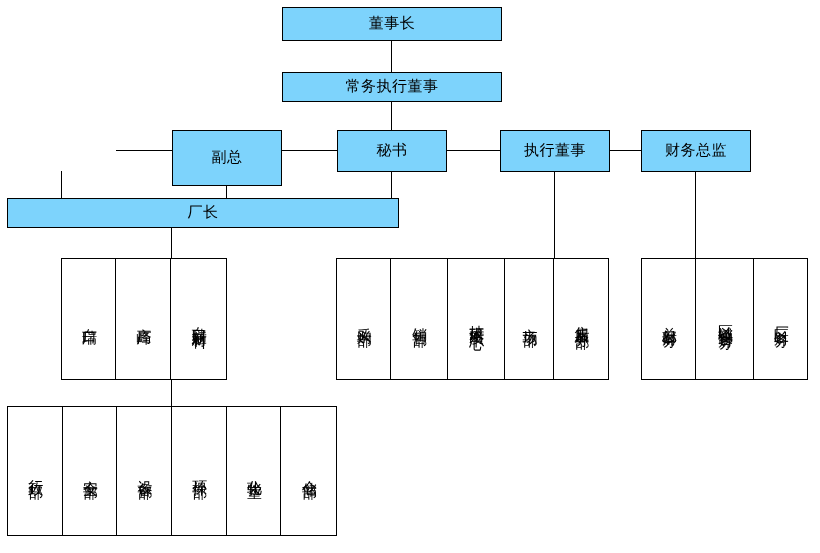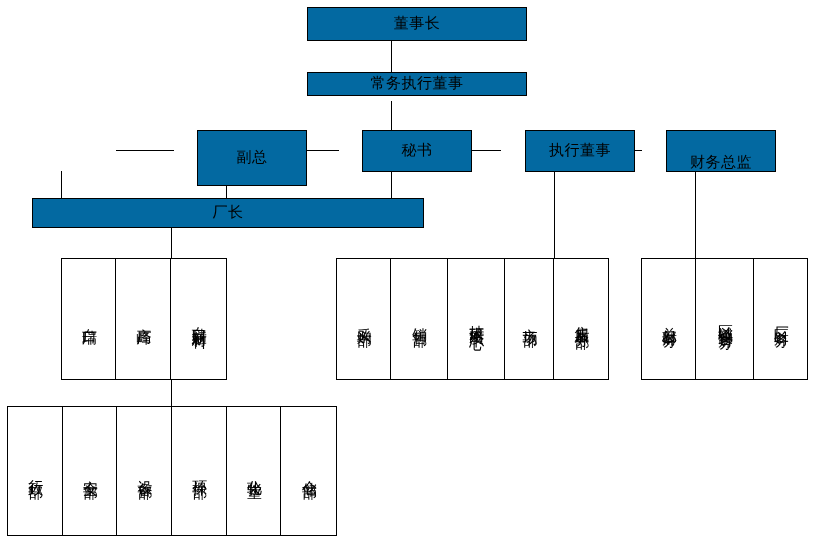--- a/index.html
+++ b/index.html
@@ -17,26 +17,25 @@
     position: relative;
     width: 820px;
     height: 553px;
     background: #ffffff;
     overflow: hidden;
   }
   
   .node {
     position: absolute;
     border: 1.4px solid #000000;
-    background: #0369a1;
+    background: #7dd3fc;
     display: flex;
     align-items: center;
     justify-content: center;
     z-index: 3;
-    margin-left: 25px;
   }
   .node-label {
     font-size: 15px;
     line-height: 1.15;
     letter-spacing: 0.5px;
     white-space: nowrap;
     text-align: center;
   }
   
   .node.h .node-label {
@@ -98,38 +97,38 @@
   <div class="line v" style="left:554px; top:171px; height:88px;"></div>
 
   <div class="line v" style="left:695px; top:171px; height:88px;"></div>
 
   <div class="line v" style="left:171px; top:227px; height:179px;"></div>
 
   <div class="node h" style="left:282px; top:7px; width:220px; height:34px;">
     <span class="node-label">董事长</span>
   </div>
 
-  <div class="node h" style="left:282px; top:72px; width:220px; height:24px;">
+  <div class="node h" style="left:282px; top:72px; width:220px; height:30px;">
     <span class="node-label">常务执行董事</span>
   </div>
 
 
   <div class="node h" style="left:172px; top:130px; width:110px; height:56px;">
     <span class="node-label">副总</span>
   </div>
 
   <div class="node h" style="left:337px; top:130px; width:110px; height:42px;">
     <span class="node-label">秘书</span>
   </div>
 
   <div class="node h" style="left:500px; top:130px; width:110px; height:42px;">
     <span class="node-label">执行董事</span>
   </div>
 
-  <div class="node h" style="left:641px; top:130px; width:110px; height:42px;align-items:flex-end;">
+  <div class="node h" style="left:641px; top:130px; width:110px; height:42px;">
     <span class="node-label">财务总监</span>
   </div>
 
   <div class="node h" style="left:7px; top:198px; width:392px; height:30px;">
     <span class="node-label">厂长</span>
   </div>
 
   <div class="group" style="left:61px; top:258px; width:166px; height:122px;">
     <div class="cell" style="width:55px;">
       <span class="node-label">白瑞厂</span>

